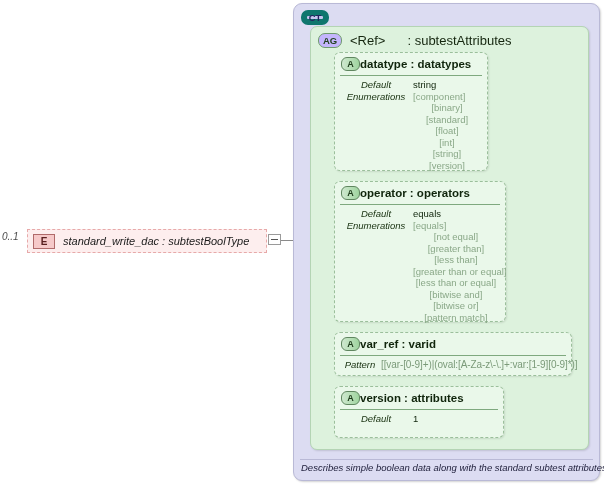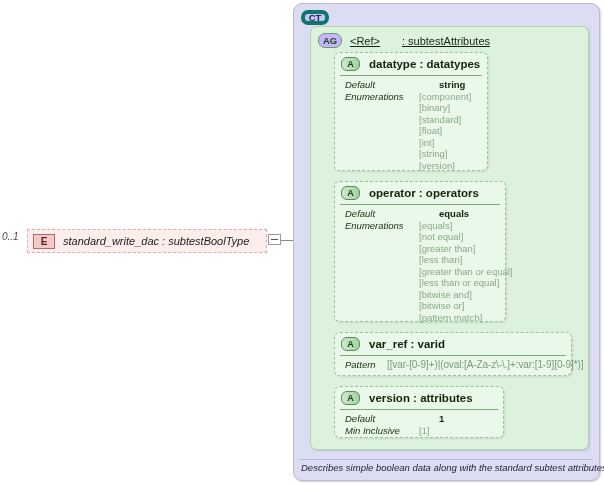--- a/index.html
+++ b/index.html
@@ -103,21 +103,21 @@
   #ct-header {
     position: absolute;
     left: 7px;
     top: 6px;
     display: flex;
     align-items: center;
   }
   .badge-ct {
     width: 28px;
     height: 15px;
-    border: 4px solid #0f766e;
+    border: 6px solid #0f766e;
     border-radius: 7px;
     background: #c6c6ee;
     color: #23235e;
     font-size: 9.5px;
     font-weight: bold;
     display: flex;
     align-items: center;
     justify-content: center;
     box-sizing: border-box;
     letter-spacing: -0.2px;
@@ -161,24 +161,23 @@
     font-weight: bold;
     display: flex;
     align-items: center;
     justify-content: center;
     box-sizing: border-box;
     letter-spacing: -0.2px;
     text-align: center;
   }
   #ag-title {
     margin-left: 8px;
-    font-size: 11px;
+    font-size: 13px;
     color: #15260f;
     white-space: nowrap;
-    text-decoration: underline;
   }
   #ag-title .ag-ref { margin-right: 22px; }
 
   
   .attr-box {
     position: absolute;
     border: 1px dashed #9bbf9b;
     border-radius: 6px;
     background: #eaf8ea;
     box-sizing: border-box;
@@ -200,58 +199,57 @@
     color: #1d3a1a;
     font-size: 9px;
     font-weight: bold;
     display: flex;
     align-items: center;
     justify-content: center;
     box-sizing: border-box;
     flex: none;
   }
   .attr-name {
-    margin-left: 9px;
     font-size: 11.5px;
     font-weight: bold;
     color: #10250c;
     white-space: nowrap;
   }
   .attr-sep {
     position: absolute;
     left: 5px;
     right: 5px;
     top: 22px;
     height: 1px;
     background: #7fa97f;
   }
   .attr-body {
     position: relative;
-    padding: 4px 6px 5px 10px;
+    padding: 4px 6px 5px 4px;
     font-size: 9.5px;
     color: #2d4a2a;
+    text-align: center;
   }
   .prop-row {
     display: flex;
     line-height: 11.5px;
   }
   .prop-label {
     font-style: italic;
     color: #17300f;
     width: 74px;
     flex: none;
     white-space: nowrap;
   }
   .prop-value {
     white-space: nowrap;
   }
   .prop-value.bold {
-    font-weight: bold;
+    font-weight: normal;
     color: #10250c;
-    margin-left: 20px;
   }
   .enum-list {
     margin-left: 74px;
   }
   .enum-item {
     line-height: 11.5px;
     color: #8aa888;
     white-space: nowrap;
   }
   .pattern-value {
@@ -397,21 +395,17 @@
   <div class="attr-head">
     <span class="badge-a">A</span>
     <span class="attr-name">version  : attributes</span>
   </div>
   <div class="attr-sep"></div>
   <div class="attr-body">
     <div class="prop-row">
       <span class="prop-label">Default</span>
       <span class="prop-value bold">1</span>
     </div>
-    <div class="prop-row">
-      <span class="prop-label">Min Inclusive</span>
-      <span class="prop-value muted">[1]</span>
-    </div>
   </div>
 </div>
 
 <div id="ct-footer-sep"></div>
 <div id="ct-footer">Describes simple boolean data along with the standard subtest attributes.</div>
 
 </body></html>

